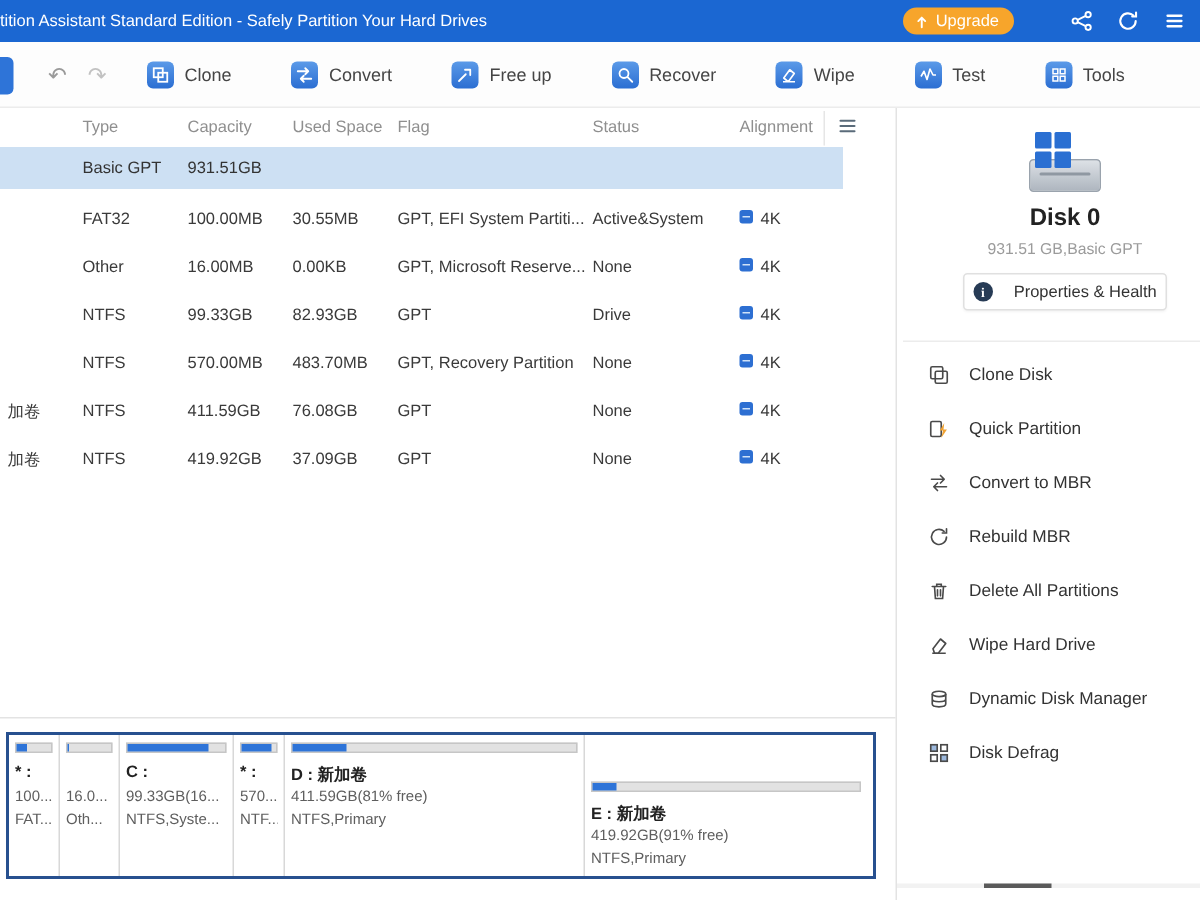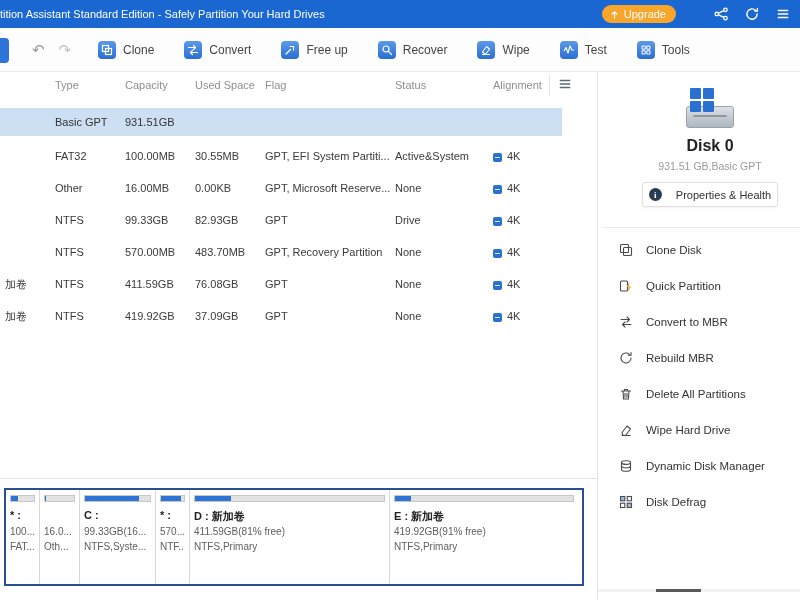--- a/index.html
+++ b/index.html
@@ -11,42 +11,42 @@
   .title-text { color:#fff; font-size:11px; margin-left:0; white-space:nowrap; }
   .upgrade-btn { position:absolute; right:124px; top:5px; height:18px; background:#f7a52b; border-radius:9px; color:#fff; font-size:11px; display:flex; align-items:center; padding:0 10px 0 7px; gap:4px; cursor:pointer; }
   .tb-icons { position:absolute; right:10px; top:0; height:28px; display:flex; align-items:center; gap:17px; }
   .tb-icons svg { display:block; }
 
   
   .toolbar { position:absolute; top:28px; left:0; width:800px; height:44px; background:#fdfdfd; border-bottom:1px solid #ececec; }
   .left-sliver { position:absolute; left:0; top:10px; width:9px; height:25px; background:#2e74d8; border-radius:0 4px 4px 0; }
   .undo-redo { position:absolute; left:32px; top:0; height:44px; display:flex; align-items:center; gap:14px; font-size:15px; }
   .undo { color:#9a9a9a; } .redo { color:#c2c2c2; }
-  .tool-buttons { position:absolute; left:98px; top:0; height:44px; display:flex; align-items:center; gap:30px; }
+  .tool-buttons { position:absolute; left:98px; top:0; height:44px; display:flex; align-items:center; gap:40px; }
   .tool-btn { display:flex; align-items:center; gap:7px; font-size:12px; color:#454545; cursor:pointer; white-space:nowrap; }
   .tool-ico { width:18px; height:18px; border-radius:4px; background:linear-gradient(180deg,#5b9ae8,#2b6ed2); display:flex; align-items:center; justify-content:center; flex:0 0 auto; }
 
   
   .main { position:absolute; top:72px; left:0; width:597px; bottom:122px; background:#fff; overflow:hidden; }
   .thead { display:flex; align-items:center; height:26px; color:#8f8f8f; font-size:11px; }
   .tc { padding-left:5px; white-space:nowrap; overflow:hidden; flex:0 0 auto; }
   .c-name{width:50px;} .c-type{width:70px;} .c-cap{width:70px;} .c-used{width:70px;} .c-flag{width:130px;} .c-status{width:98px;} .c-align{width:55px;}
   .col-icon { margin-left:6px; border-left:1px solid #e6e6e6; padding:3px 8px; cursor:pointer; }
-  .disk-row { display:flex; align-items:center; height:28px; width:562px; margin-top:10px; background:#cde0f3; font-size:11px; color:#333; cursor:pointer; }
+  .disk-row { display:flex; align-items:center; height:28px; width:562px; margin-top:0; background:#cde0f3; font-size:11px; color:#333; cursor:pointer; }
   .rows { margin-top:4px; }
   .trow { display:flex; align-items:center; height:32px; font-size:11px; color:#3a3a3a; cursor:pointer; }
-  .align-cell { display:flex; align-items:flex-end; gap:5px; }
+  .align-cell { display:flex; align-items:flex-start; gap:5px; }
   .mini-ico { width:9px; height:9px; border-radius:2px; background:#2d6fd2; position:relative; flex:0 0 auto; }
   .mini-ico::after { content:""; position:absolute; left:2px; top:4px; width:5px; height:1px; background:#cfe2f8; }
 
   
   .diskmap-wrap { position:absolute; left:0; bottom:0; width:597px; height:122px; background:#fff; border-top:1px solid #e3e3e3; }
   .diskmap { position:absolute; left:4px; top:9px; width:580px; height:98px; border:2px solid #27508f; display:flex; background:#fff; }
   .blk { border-right:1px solid #d8d8d8; padding:5px 4px 2px 4px; overflow:hidden; cursor:pointer; flex:0 0 auto; }
-  .blk:last-child { border-right:none; }
+  .blk:last-child { border-right:none;margin-top:26px; }
   .b1{width:34px;} .b2{width:40px;} .b3{width:76px;} .b4{width:34px;} .b5{width:200px;} .b6{width:188px;}
   .bar { height:7px; background:#e2e2e2; border:1px solid #c6c6c6; margin-bottom:7px; }
   .bar i { display:block; height:100%; background:#2e74d8; }
   .blk-label { font-size:11px; font-weight:bold; color:#222; white-space:nowrap; overflow:hidden; height:14px; margin-bottom:3px; }
   .blk-line { font-size:10px; color:#5e5e5e; white-space:nowrap; overflow:hidden; margin-bottom:4px; }
 
   
   .vdiv { position:absolute; left:597px; top:72px; bottom:0; width:1px; background:#e3e3e3; }
   .sidebar { position:absolute; left:598px; top:72px; right:0; bottom:0; background:#fff; }
   .disk-card { position:absolute; top:16px; right:10px; width:160px; text-align:center; }

